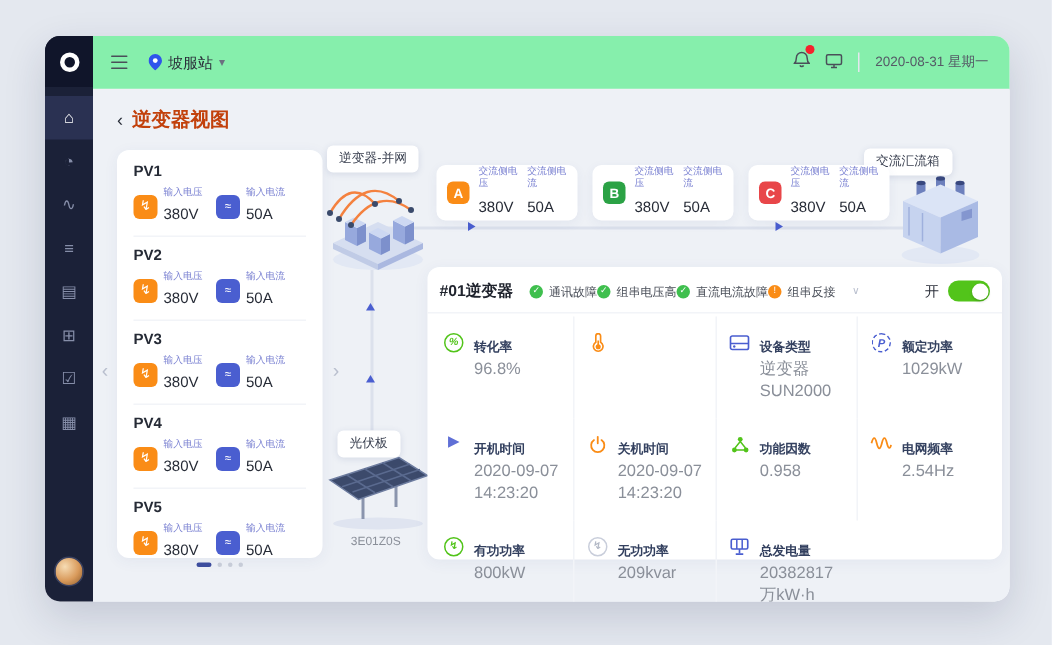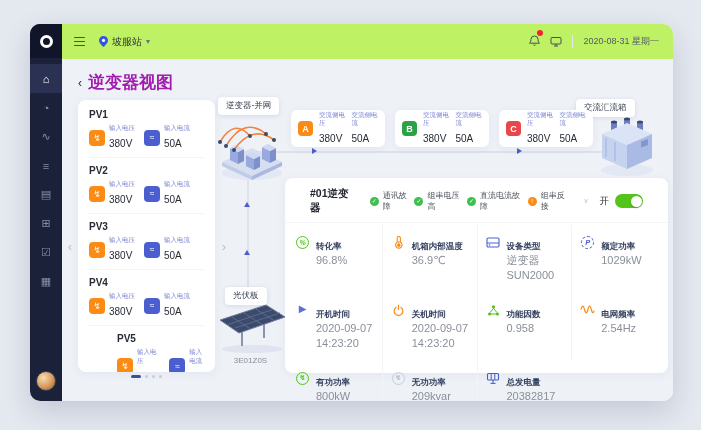--- a/index.html
+++ b/index.html
@@ -21,47 +21,47 @@
   .logo i { width:13px; height:13px; border:3.5px solid #fff; border-radius:50%; display:block; }
   .nav { margin-top:6px; }
   .nav-item { width:32px; height:29px; display:flex; align-items:center; justify-content:center;
     color:#868ea9; font-size:11px; cursor:pointer; }
   .nav-item.active { background:#2a3152; color:#fff; }
   .avatar { position:absolute; bottom:10px; left:6px; width:20px; height:20px; border-radius:50%;
     background:radial-gradient(circle at 35% 32%,#f6dcb4 0%,#d99a5b 55%,#8a5a2b 100%);
     border:1px solid #3a4160; }
 
   
-  .topbar { position:absolute; left:32px; right:0; top:0; height:36px; background:#bef264;
+  .topbar { position:absolute; left:32px; right:0; top:0; height:36px; background:#86efac;
     border-radius:0 10px 0 0; border-bottom:1px solid #f0f1f5;
     display:flex; align-items:center; padding:0 14px 0 12px; }
   .burger { display:flex; flex-direction:column; gap:2.5px; margin-right:14px; cursor:pointer; }
   .burger span { width:11px; height:1.6px; background:#4a4f59; border-radius:1px; }
   .station { display:flex; align-items:center; gap:4px; cursor:pointer; }
   .station-name { font-size:10px; color:#2b2f3a; }
   .caret { font-size:8px; color:#6b7080; }
   .tb-right { margin-left:auto; display:flex; align-items:center; gap:10px; }
   .bell-wrap { position:relative; cursor:pointer; }
   .bell-dot { position:absolute; right:-3px; top:-3px; width:6px; height:6px; border-radius:50%;
     background:#f5222d; }
   .tb-divider { width:1px; height:13px; background:#e4e7ee; }
   .date-text { font-size:9px; color:#555a66; }
 
   
   .content { position:absolute; left:32px; top:36px; right:0; bottom:0;
     background:#eef1f6; border-radius:0 0 10px 0; overflow:hidden; }
   .page-title { position:absolute; left:16px; top:11px; display:flex; align-items:center; gap:6px; }
   .back-chip { font-size:12px; color:#262b36; cursor:pointer; line-height:1; }
-  .title-text { font-size:17px; font-weight:bold; color:#a21caf; }
+  .title-text { font-size:13px; font-weight:bold; color:#c2410c; }
 
   
   .pv-card { position:absolute; left:16px; top:40px; width:137px; height:272px; background:#fff;
     border-radius:8px; box-shadow:0 2px 10px rgba(50,70,130,.06); padding:2px 11px; overflow:hidden; }
   .pv-item { padding:7px 0 6px; border-bottom:1px solid #f2f4f8; }
-  .pv-item:last-child { border-bottom:none;margin-left:28px; }
+  .pv-item:last-child { border-bottom:none; }
   .pv-name { font-size:10px; font-weight:bold; color:#262b36; margin-bottom:4px; }
   .pv-row { display:flex; gap:9px; }
   .pv-cell { display:flex; gap:4px; align-items:center; }
   .pv-ico { width:16px; height:16px; border-radius:4px; color:#fff; font-size:9px;
     display:flex; align-items:center; justify-content:center; flex:none; }
   .pv-ico.orange { background:#fa8c16; }
   .pv-ico.blue { background:#4a5ed0; font-size:8px; }
   .pv-meta label { display:block; font-size:6.5px; color:#7b82d2; transform-origin:left; }
   .pv-meta b { font-size:10px; color:#262b36; font-weight:normal; }
   .chev { position:absolute; width:14px; height:28px; display:flex; align-items:center;
@@ -97,21 +97,21 @@
     padding:0 7px; gap:6px; }
   .badge { width:15px; height:15px; border-radius:4px; color:#fff; font-size:9px; font-weight:bold;
     display:flex; align-items:center; justify-content:center; flex:none; }
   .ph-col { line-height:1.2; }
   .ph-col label { display:block; font-size:6.5px; color:#7b82d2; }
   .ph-col b { font-size:10px; color:#262b36; font-weight:normal; }
 
   
   .panel { position:absolute; left:223px; top:118px; width:383px; height:195px; background:#fff;
     border-radius:8px; box-shadow:0 2px 10px rgba(50,70,130,.06); z-index:2; }
-  .panel-head { display:flex; align-items:center; padding:9px 25px 7px; gap:11px; }
+  .panel-head { display:flex; align-items:center; padding:9px 8px 7px; gap:11px;text-align:right; }
   .panel-title { font-size:10.5px; font-weight:bold; color:#20242e; }
   .legend { display:flex; align-items:center; gap:4px; font-size:8px; color:#4a4f59; }
   .dot { width:9px; height:9px; border-radius:50%; color:#fff; font-size:6px; line-height:1;
     display:flex; align-items:center; justify-content:center; flex:none; }
   .dot.ok { background:#3fbf4e; } .dot.warn { background:#fa8c16; }
   .legend-caret { font-size:7px; color:#b9bfce; cursor:pointer; }
   .head-right { margin-left:auto; display:flex; align-items:center; gap:6px; }
   .switch-label { font-size:9.5px; color:#2b2f3a; }
   .switch { width:28px; height:14px; border-radius:7px; background:#52c41a; position:relative; cursor:pointer; }
   .switch i { position:absolute; right:1.5px; top:1.5px; width:11px; height:11px; border-radius:50%;
@@ -417,22 +417,20 @@
      <div class="m-value">96.8%</div></span>
    </div>
           <div class="metric">
      <span class="m-ico">
               <svg width="13" height="13" viewBox="0 0 13 13">
                 <path d="M5.2 2a1.6 1.6 0 0 1 3.2 0v4.2a3.2 3.2 0 1 1-3.2 0z" fill="none" stroke="#fa8c16" stroke-width="1.1"></path>
                 <circle cx="6.8" cy="9.2" r="1.7" fill="#fa8c16"></circle>
                 <line x1="6.8" y1="5" x2="6.8" y2="8.6" stroke="#fa8c16" stroke-width="1.1"></line>
               </svg>
             </span>
-     <span><span class="m-label">机箱内部温度</span>
-     <div class="m-value">36.9℃</div></span>
    </div>
           <div class="metric">
      <span class="m-ico">
               <svg width="14" height="13" viewBox="0 0 14 13">
                 <rect x="1" y="2" width="12" height="9" rx="1.2" fill="none" stroke="#4a5ed0" stroke-width="1.1"></rect>
                 <line x1="1" y1="7" x2="13" y2="7" stroke="#4a5ed0" stroke-width="1"></line>
                 <circle cx="3.5" cy="9" r=".8" fill="#4a5ed0"></circle>
               </svg>
             </span>
      <span><span class="m-label">设备类型</span>

